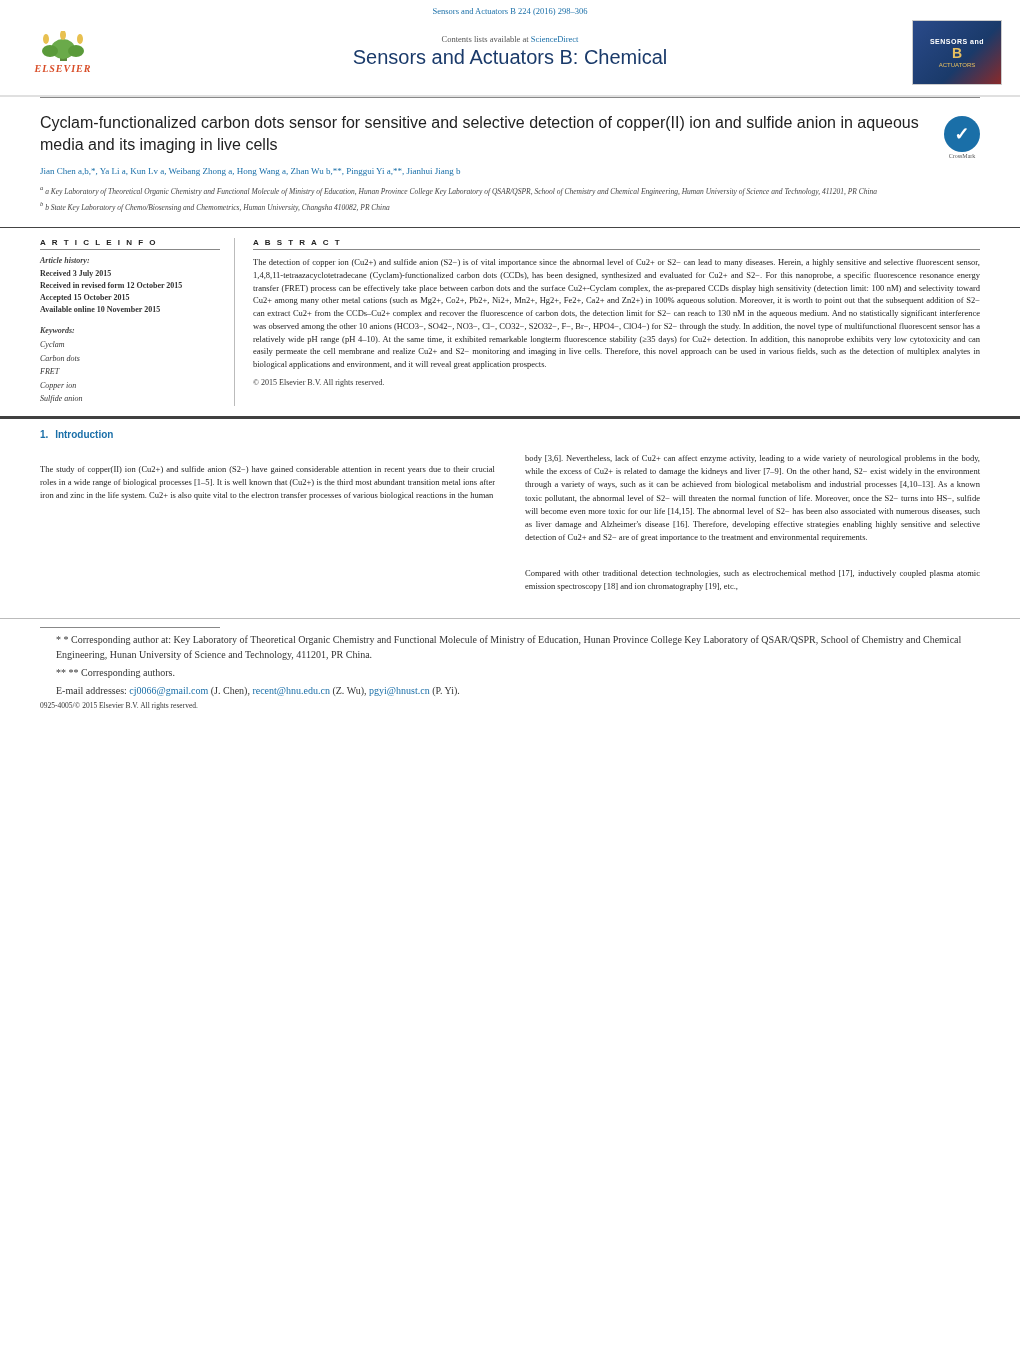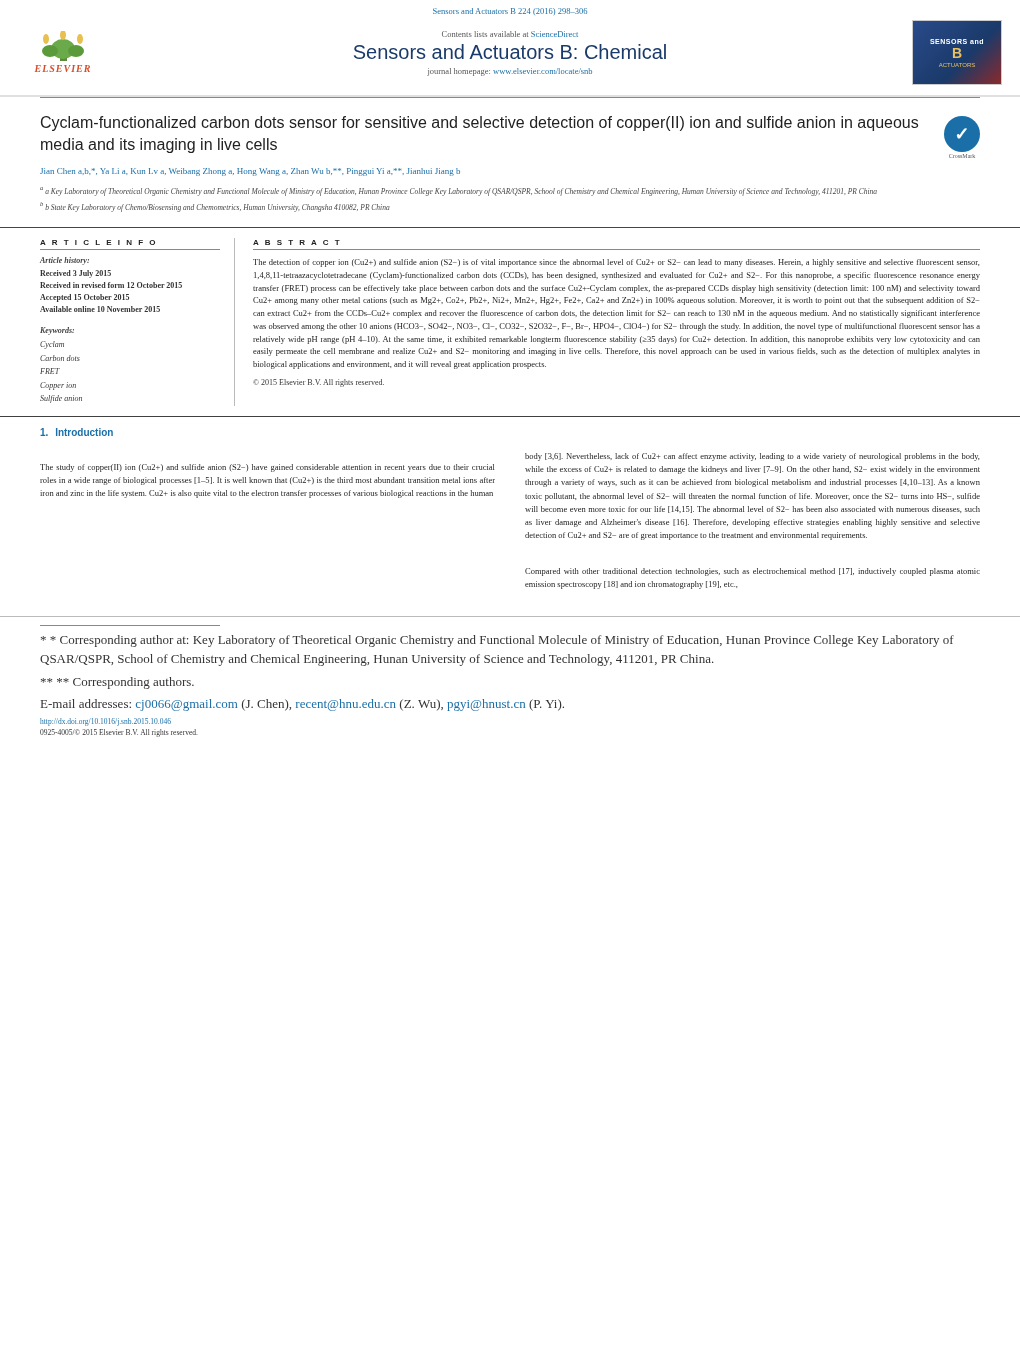--- a/index.html
+++ b/index.html
@@ -161,21 +161,21 @@
       font-style: italic;
       margin-bottom: 4px;
     }
     .affiliations sup { font-size: 6.5px; }
 
     
     .two-col {
       display: flex;
       gap: 18px;
       padding: 10px 40px 10px 40px;
-      border-bottom: 1px solid #404040;
+      border-bottom: 3px solid #404040;
     }
     .col-left {
       width: 195px;
       flex-shrink: 0;
       border-right: 1px solid #bbb;
       padding-right: 14px;
     }
     .col-right {
       flex: 1;
     }
@@ -252,24 +252,25 @@
       margin-top: 23px;
     }
 
     
     .article-footer {
       padding: 8px 40px;
       border-top: 1px solid #bbb;
       margin-top: 8px;
     }
     .footnote-text {
-      font-size: 13px;
+      font-size: 10px;
       color: #333;
       line-height: 1.5;
       margin-bottom: 3px;
+      margin-left: 16px;
     }
     .footnote-email { color: #1a6fa8; text-decoration: none; }
     .doi-line {
       font-size: 7.5px;
       color: #1a6fa8;
       margin-bottom: 2px;
     }
     .issn-line {
       font-size: 7.5px;
       color: #333;
@@ -304,24 +305,20 @@
       </svg>
       <div class="elsevier-text">ELSEVIER</div>
     </div>
 
     <div class="journal-title-center">
       <div class="contents-line">
         <span>Contents lists available at</span>
         <a href="#" style="color:#1a6fa8;">ScienceDirect</a>
       </div>
       <h1>Sensors and Actuators B: Chemical</h1>
-      <div class="homepage-line">
-        <span>journal homepage:</span>
-        <a href="#" style="color:#1a6fa8;">www.elsevier.com/locate/snb</a>
-      </div>
     </div>
 
     <div class="sensors-logo-box">
       <div class="sensors-logo-inner">
         <div class="sensors-logo-text1">SENSORS and</div>
         <div style="color:#e8c060;font-size:14px;font-weight:bold;font-family:Arial;">B</div>
         <div class="sensors-logo-text2">ACTUATORS</div>
       </div>
     </div>
   </div>
@@ -407,17 +404,14 @@
   </div>
   <div class="footnote-text">
     <span>E-mail addresses:</span>
     <a class="footnote-email" href="#">cj0066@gmail.com</a>
     <span>(J. Chen),</span>
     <a class="footnote-email" href="#">recent@hnu.edu.cn</a>
     <span>(Z. Wu),</span>
     <a class="footnote-email" href="#">pgyi@hnust.cn</a>
     <span>(P. Yi).</span>
   </div>
-  <div class="doi-line">
-    <a href="#" style="color:#1a6fa8; text-decoration:none;">http://dx.doi.org/10.1016/j.snb.2015.10.046</a>
-  </div>
   <div class="issn-line">0925-4005/© 2015 Elsevier B.V. All rights reserved.</div>
 </div>
 
 </body></html>

